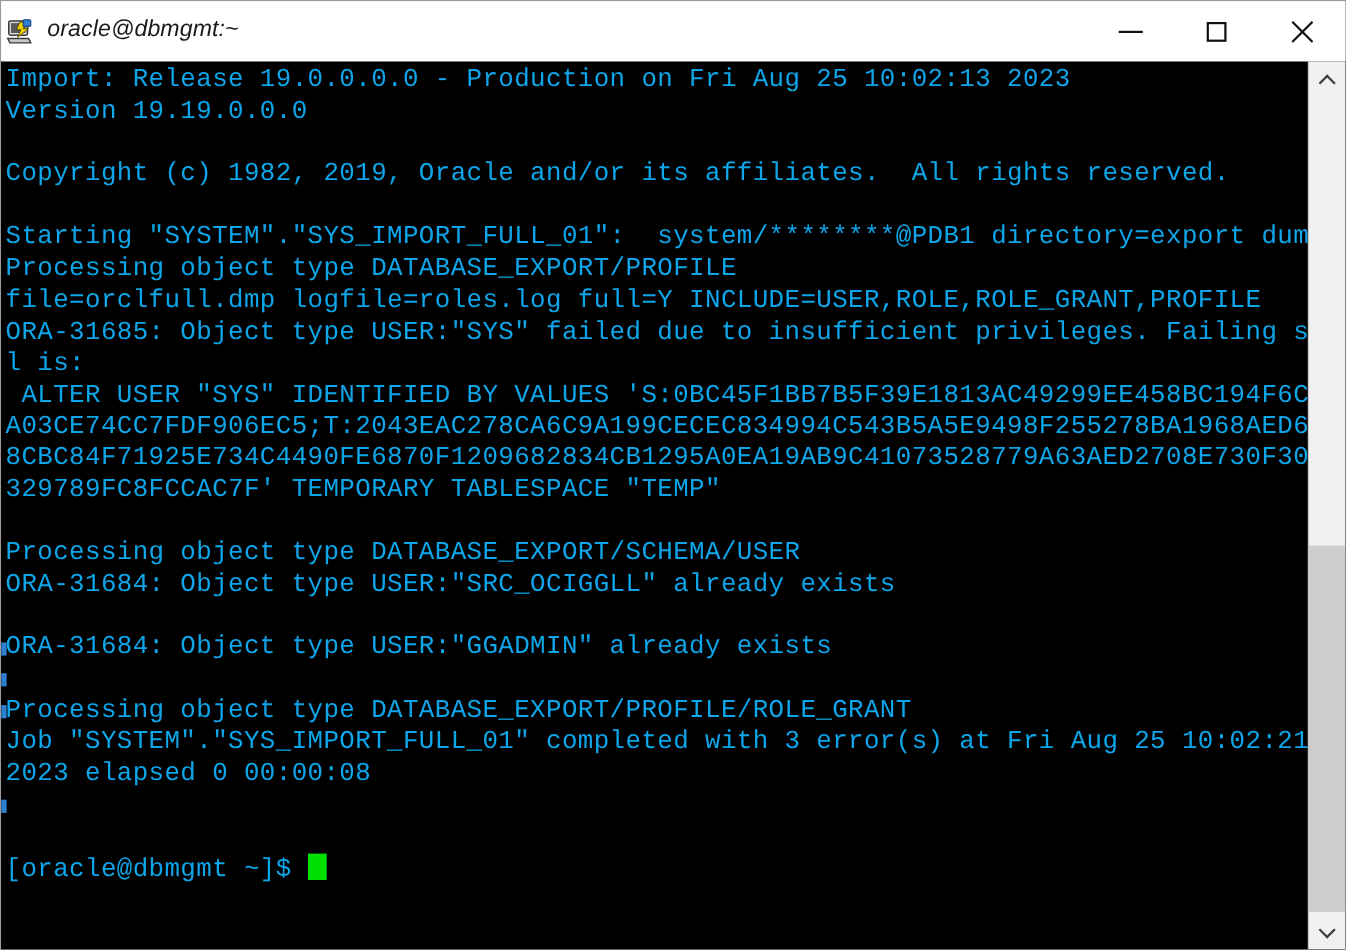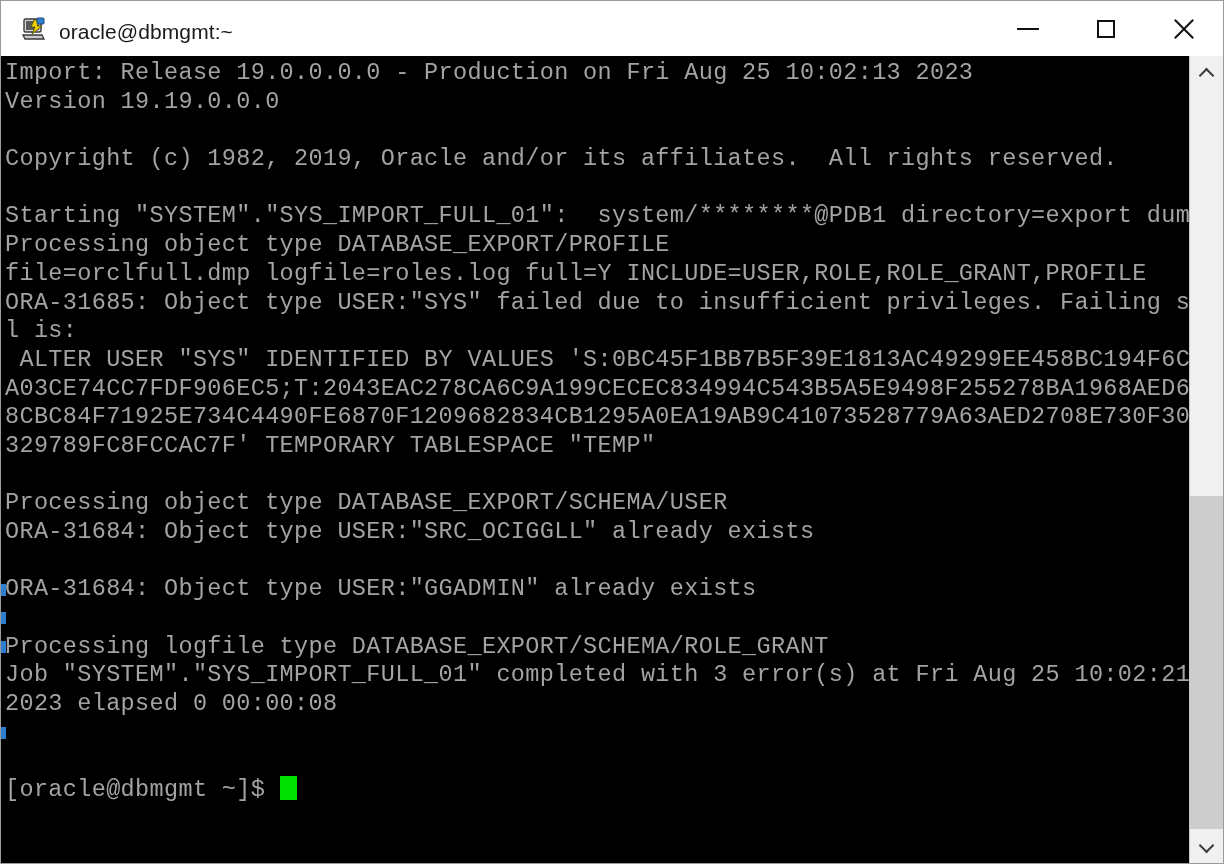--- a/index.html
+++ b/index.html
@@ -33,25 +33,26 @@
     background: #ffffff;
     border: 1px solid #9b9b9b;
     border-bottom: none;
     box-sizing: border-box;
     display: flex;
     align-items: center;
     overflow: hidden;
   }
   .title-left {
     display: flex;
-    align-items: flex-end;
-    padding-left: 20px;
+    align-items: flex-start;
+    padding-left: 4px;
     gap: 12px;
     flex: 1 1 auto;
     min-width: 0;
+    font-style: italic;
   }
   .app-icon {
     width: 26px;
     height: 26px;
     flex: 0 0 auto;
     position: relative;
   }
   .title-text {
     font-family: "Liberation Sans", sans-serif;
     font-size: 21px;
@@ -128,21 +129,21 @@
   }
   .term-inner {
     position: relative;
     padding: 3px 0 0 4px;
   }
   .term-line {
     font-family: "Liberation Mono", monospace;
     font-size: 23.5px;
     line-height: 28.7px;
     height: 28.7px;
-    color: #a3a3a3;
+    color: #0ea5e9;
     white-space: pre;
     letter-spacing: 0.35px;
   }
   .term-line.blank { color: transparent; }
   .cursor {
     display: inline-block;
     width: 17px;
     height: 24px;
     background: #00e000;
     vertical-align: -4px;
@@ -263,21 +264,21 @@
           <div class="term-line">329789FC8FCCAC7F' TEMPORARY TABLESPACE "TEMP"</div>
           <div class="term-line blank"> </div>
           <div class="term-line">Processing object type DATABASE_EXPORT/SCHEMA/USER</div>
           <span class="edge-mark" style="top: 527.6px;"></span>
           <div class="term-line">ORA-31684: Object type USER:"SRC_OCIGGLL" already exists</div>
           <span class="edge-mark" style="top: 556.3px;"></span>
           <div class="term-line blank"> </div>
           <span class="edge-mark" style="top: 585px;"></span>
           <div class="term-line">ORA-31684: Object type USER:"GGADMIN" already exists</div>
           <div class="term-line blank"> </div>
-          <div class="term-line">Processing logfile type DATABASE_EXPORT/SCHEMA/ROLE_GRANT</div>
+          <div class="term-line">Processing object type DATABASE_EXPORT/PROFILE/ROLE_GRANT</div>
           <span class="edge-mark" style="top: 671.1px;"></span>
           <div class="term-line">Job "SYSTEM"."SYS_IMPORT_FULL_01" completed with 3 error(s) at Fri Aug 25 10:02:21</div>
           <div class="term-line">2023 elapsed 0 00:00:08</div>
           <div class="term-line blank"> </div>
           <div class="term-line blank"> </div>
           <div class="term-line"><span>[oracle@dbmgmt ~]$ </span><span class="cursor" style="background: rgb(0, 224, 0);"></span></div>
         </div>
     </div>
 
     <div class="scrollbar">

